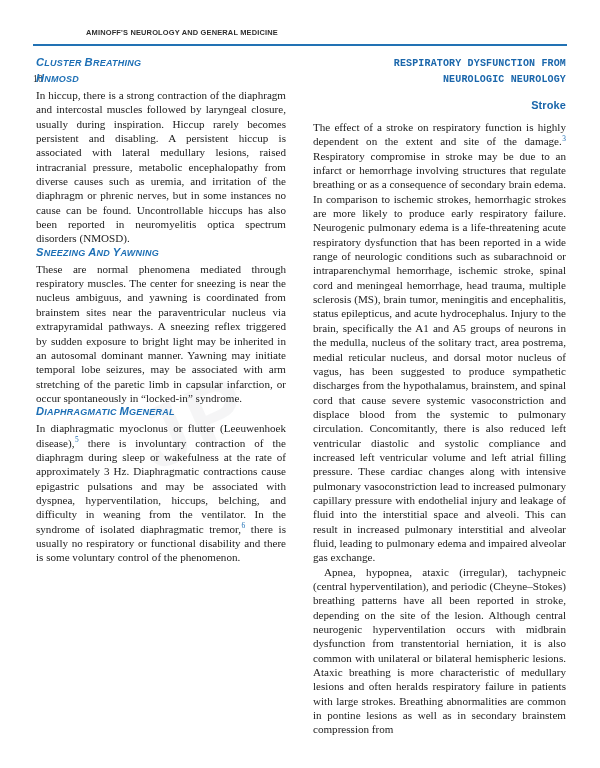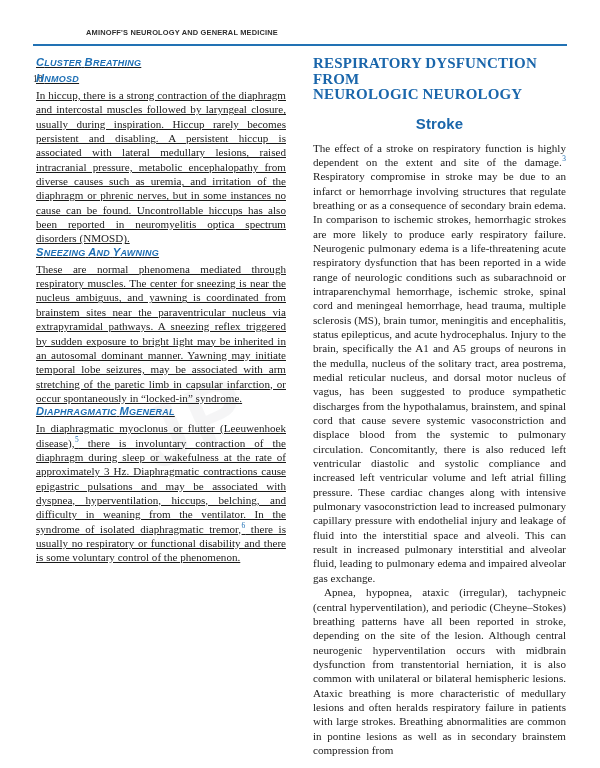--- a/index.html
+++ b/index.html
@@ -65,52 +65,52 @@
     height: 1.6px;
     background: #2272b4;
   }
 
   
   .col {
     position: absolute;
     top: 56px;
     width: 250px;
   }
-  .col-left  { left: 36px; text-decoration: underline; }
+  .col-left  { left: 36px; }
   .col-right { left: 313px; width: 253px; }
 
   
   h2.sec-head {
     margin: 0 0 4px 0;
     font-family: "Liberation Sans", "DejaVu Sans", sans-serif;
     font-size: 9px;
     font-weight: bold;
     font-style: italic;
     color: #1d6fb5;
     letter-spacing: 0.25px;
     font-variant: small-caps;
     text-transform: none;
   }
   h2.sec-head .cap { font-size: 11.2px; }
 
   h1.part-head {
     margin: 0 0 12px 0;
-    text-align: left;
-    font-family: Liberation Serif, serif;
-    font-size: 15px;
+    text-align: right;
+    font-family: Liberation Mono, monospace;
+    font-size: 10px;
     font-weight: bold;
     color: #1a66ab;
     line-height: 15.5px;
     letter-spacing: 0.15px;
   }
   h3.sub-head {
     margin: 0 0 9px 0;
-    text-align: center;
-    font-family: "Liberation Sans", "DejaVu Sans", sans-serif;
-    font-size: 15px;
+    text-align: right;
+    font-family: "Liberation Sans", "DejaVu Sans", sans-serif;
+    font-size: 11px;
     font-weight: bold;
     color: #1a66ab;
     letter-spacing: 0.1px;
   }
 
   
   p.body {
     margin: 0 0 0 0;
     font-size: 11.1px;
     line-height: 14.35px;

